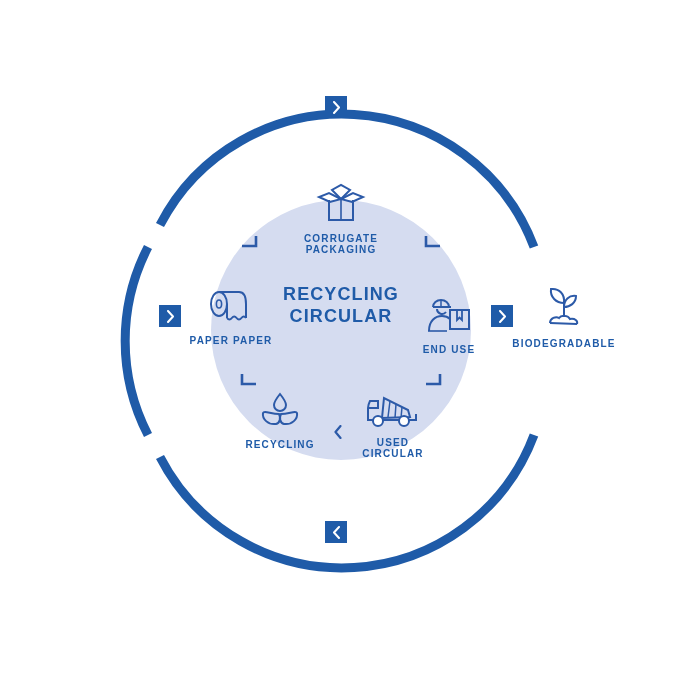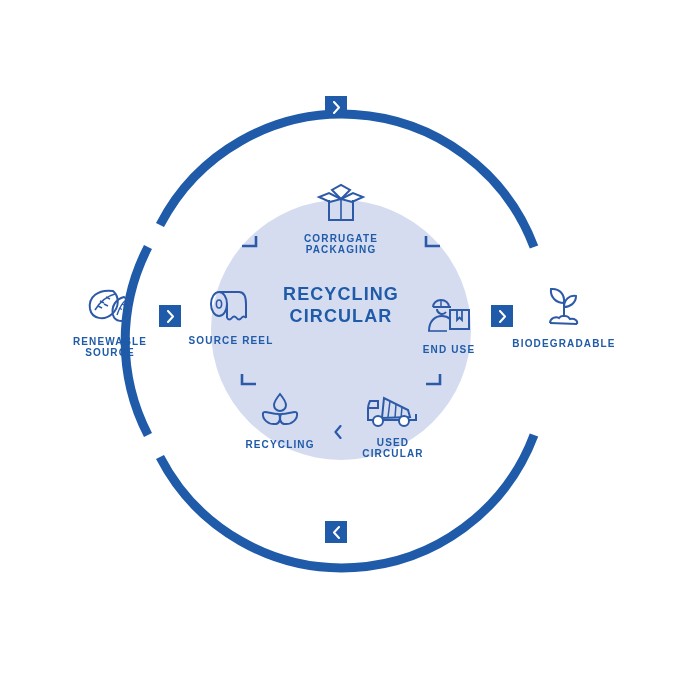--- a/index.html
+++ b/index.html
@@ -118,47 +118,33 @@
     <path d="M 440 246 L 426 246 L 426 236" fill="none" stroke="#2c5aa8" stroke-width="2.6"></path>
     <path d="M 242 374 L 242 384 L 256 384" fill="none" stroke="#2c5aa8" stroke-width="2.6"></path>
     <path d="M 440 374 L 440 384 L 426 384" fill="none" stroke="#2c5aa8" stroke-width="2.6"></path>
   </svg>
 
   <div class="center-text">
     <div>RECYCLING</div>
     <div>CIRCULAR</div>
   </div>
 
-  <div class="node n-renewable">
-    <span class="icon">
-      <svg width="56" height="46" viewBox="0 0 56 46">
-        <path d="M31 8 C16 6 6 14 8 26 C10 36 22 38 30 31 C37 25 38 14 31 8 Z" fill="none" stroke="#2c5aa8" stroke-width="2"></path>
-        <path d="M13 27 C18 19 25 13 33 11" fill="none" stroke="#2c5aa8" stroke-width="1.6"></path>
-        <path d="M18 18 l4 2 M24 14 l4 2 M16 23 l4 2 M22 21 l4 2" stroke="#2c5aa8" stroke-width="1.4" fill="none"></path>
-        <path d="M42 14 C34 16 29 23 31 32 C33 39 42 40 46 34 C50 28 48 18 42 14 Z" fill="none" stroke="#2c5aa8" stroke-width="2"></path>
-        <path d="M35 32 C37 26 40 20 44 17" fill="none" stroke="#2c5aa8" stroke-width="1.4"></path>
-        <path d="M37 25 l3 1.5 M40 21 l3 1.5" stroke="#2c5aa8" stroke-width="1.3" fill="none"></path>
-      </svg>
-    </span>
-    <span class="label">RENEWABLE
-SOURCE</span>
-  </div>
 
   <div class="node n-paperreel">
     <span class="icon">
       <svg width="50" height="40" viewBox="0 0 50 40">
         <ellipse cx="13" cy="16" rx="8" ry="12" fill="none" stroke="#2c5aa8" stroke-width="2"></ellipse>
         <ellipse cx="13" cy="16" rx="2.6" ry="4" fill="none" stroke="#2c5aa8" stroke-width="1.6"></ellipse>
         <path d="M13 4 L33 4 C38 4 40 9 40 16 L40 30" fill="none" stroke="#2c5aa8" stroke-width="2"></path>
         <path d="M21 28 L21 30" fill="none" stroke="#2c5aa8" stroke-width="2"></path>
         <path d="M21 28 L21 16" fill="none" stroke="#2c5aa8" stroke-width="2"></path>
         <path d="M21 30 q2.4 3 4.8 0 q2.4 -3 4.8 0 q2.4 3 4.8 0 q2.4 -3 4.6 0" fill="none" stroke="#2c5aa8" stroke-width="2"></path>
       </svg>
     </span>
-    <span class="label">SOURCE REEL</span>
+    <span class="label">PAPER PAPER</span>
   </div>
 
   <div class="node n-corrugate">
     <span class="icon">
       <svg width="52" height="46" viewBox="0 0 52 46">
         <path d="M14 20 L14 40 L38 40 L38 20" fill="none" stroke="#2c5aa8" stroke-width="2"></path>
         <path d="M26 20 L26 40" fill="none" stroke="#2c5aa8" stroke-width="1.6"></path>
         <path d="M26 19 L14 13 L4 17 L15 22 Z" fill="none" stroke="#2c5aa8" stroke-width="2"></path>
         <path d="M26 19 L38 13 L48 17 L37 22 Z" fill="none" stroke="#2c5aa8" stroke-width="2"></path>
         <path d="M26 19 L17 10 L26 5 L35 10 Z" fill="none" stroke="#2c5aa8" stroke-width="2"></path>

